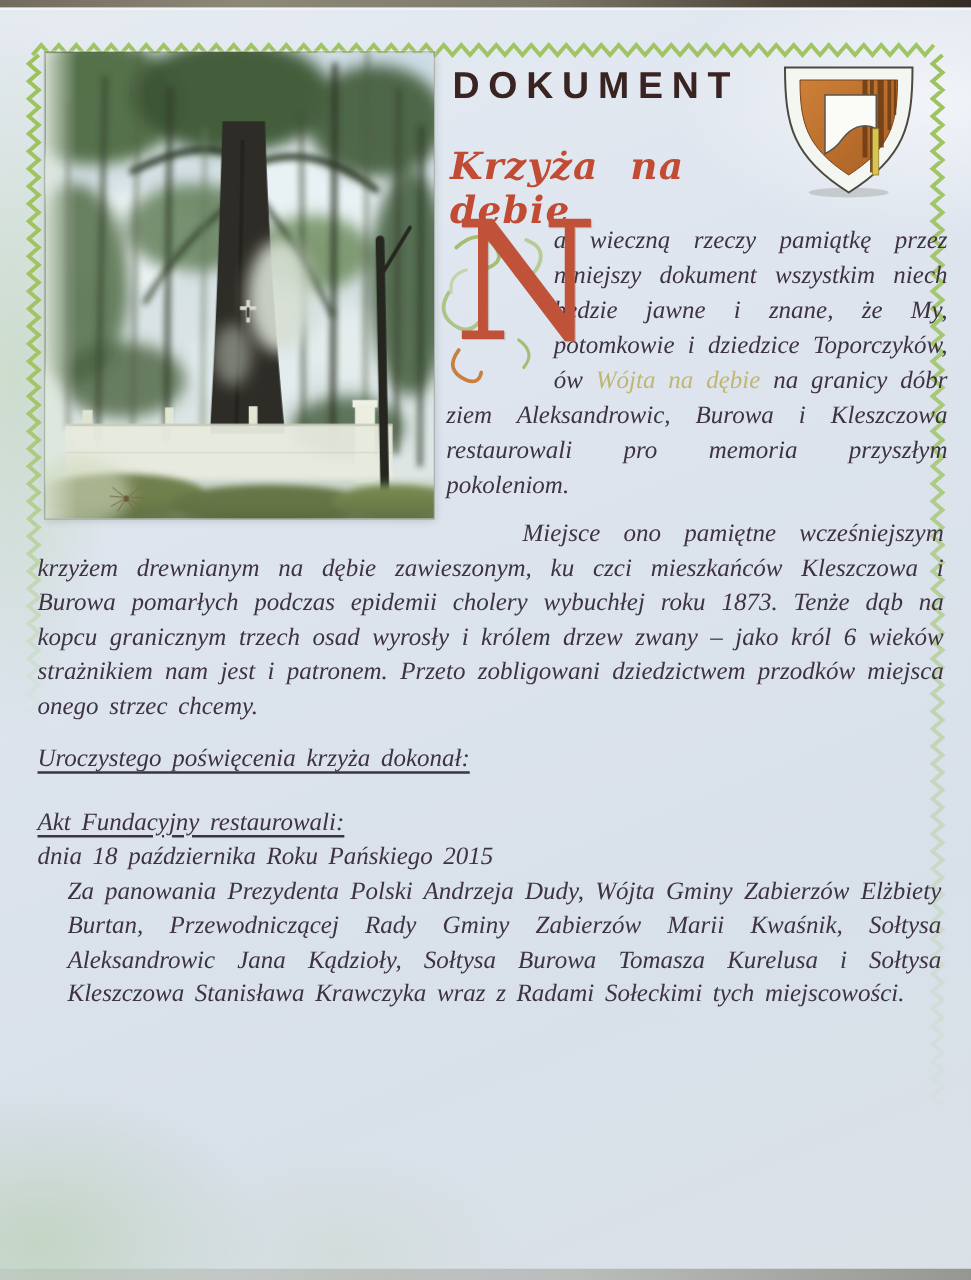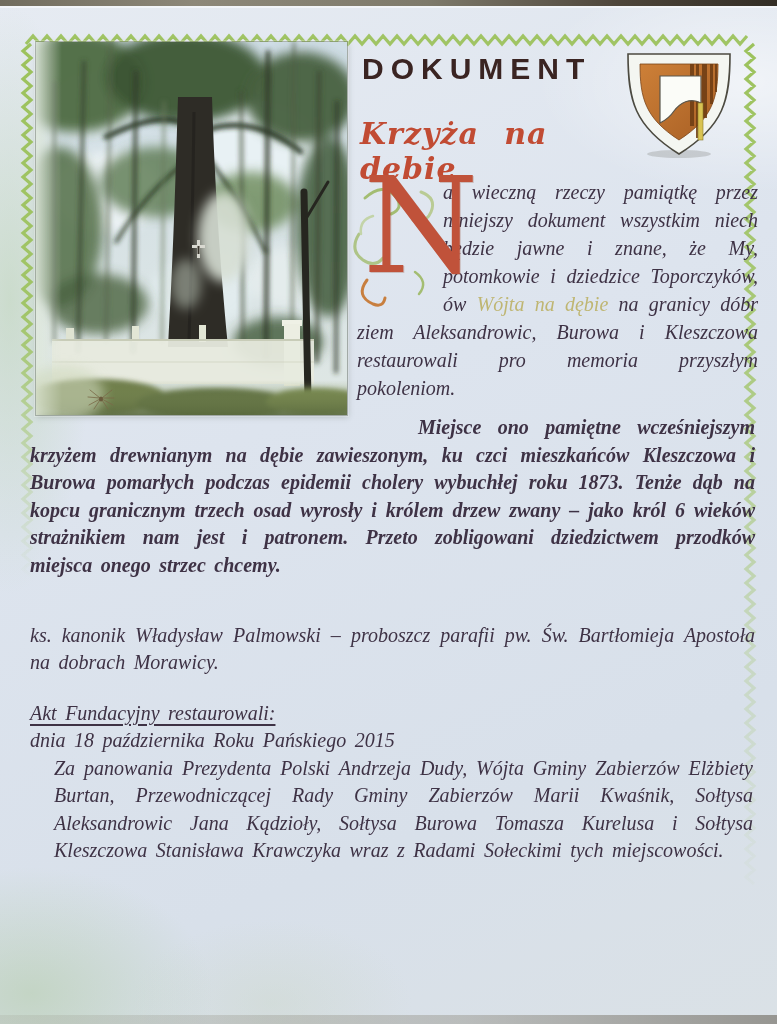--- a/index.html
+++ b/index.html
@@ -59,21 +59,21 @@
     text-shadow:1px 1px 0 rgba(140,60,30,.25);
   }
   .gold{color:var(--highlight-gold);opacity:.7;}
   
   .doc-body{
     position:absolute;left:30px;right:22px;top:414px;
     font-style:italic;font-size:20px;line-height:27.5px;
     color:var(--body-ink);
   }
   .doc-body p{margin:0;text-align:justify;word-spacing:3.5px;}
-  .p-first{text-indent:388px;font-weight:bold;}
+  .p-first{text-indent:388px;}
   .p-second{margin-top:3px;text-indent:72px;}
   .section{margin-top:15px;}
   .section + .section{margin-top:23px;}
   .section-heading{
     display:inline-block;margin:0 0 2px 0;
     text-decoration:underline;text-underline-offset:4px;
     text-decoration-thickness:1.5px;
   }
   .section-body{margin:0;text-align:justify;word-spacing:3.5px;}
   .closing{margin-top:27px;padding-left:24px;padding-right:2px;font-style:italic;}
@@ -254,22 +254,21 @@
         </g>
       </svg>
       <span class="dropcap">N</span>
     </span><span>a wieczną rzeczy pamiątkę przez niniejszy dokument wszystkim niech będzie jawne i znane, że My, potomkowie i dziedzice Toporczyków, ów </span><span class="gold">Wójta na dębie</span><span> na granicy dóbr ziem Aleksandrowic, Burowa i Kleszczowa restaurowali pro memoria przyszłym pokoleniom.</span>
   </div>
 
   <div class="doc-body">
     <p class="p-first">Miejsce ono pamiętne wcześniejszym krzyżem drewnianym na dębie zawieszonym, ku czci mieszkańców Kleszczowa i Burowa pomarłych podczas epidemii cholery wybuchłej roku 1873. Tenże dąb na kopcu granicznym trzech osad wyrosły i królem drzew zwany – jako król 6 wieków strażnikiem nam jest i patronem. Przeto zobligowani dziedzictwem przodków miejsca onego strzec chcemy.</p>
 
     <div class="section">
-      <br>
-      <p class="section-body">ks. kanonik Władysław Palmowski – proboszcz parafii pw. Św. Bartłomieja Apostoła na dobrach Morawicy.</p>
+      <p class="section-heading">Uroczystego poświęcenia krzyża dokonał:</p><br>
     </div>
 
     <div class="section">
       <p class="section-heading">Akt Fundacyjny restaurowali:</p><br>
       <p class="section-body">dnia 18 października Roku Pańskiego 2015</p>
     </div>
 
     <p class="closing">Za panowania Prezydenta Polski Andrzeja Dudy, Wójta Gminy Zabierzów Elżbiety Burtan, Przewodniczącej Rady Gminy Zabierzów Marii Kwaśnik, Sołtysa Aleksandrowic Jana Kądzioły, Sołtysa Burowa Tomasza Kurelusa i Sołtysa Kleszczowa Stanisława Krawczyka wraz z Radami Sołeckimi tych miejscowości.</p>
   </div>
 

